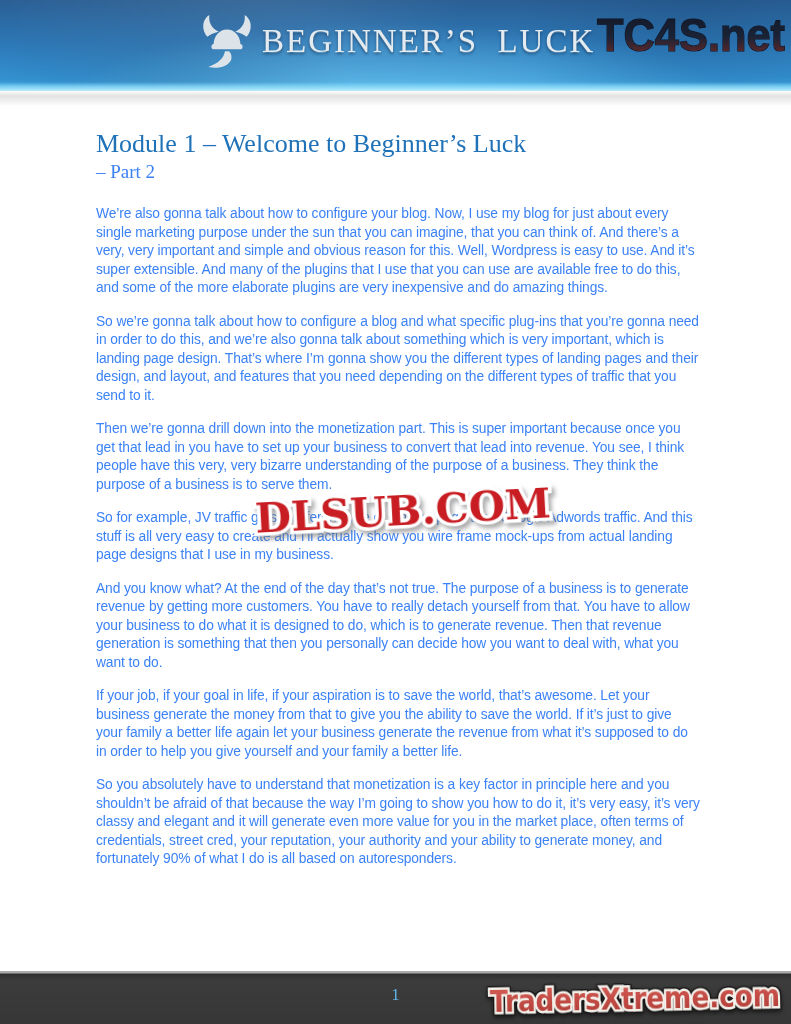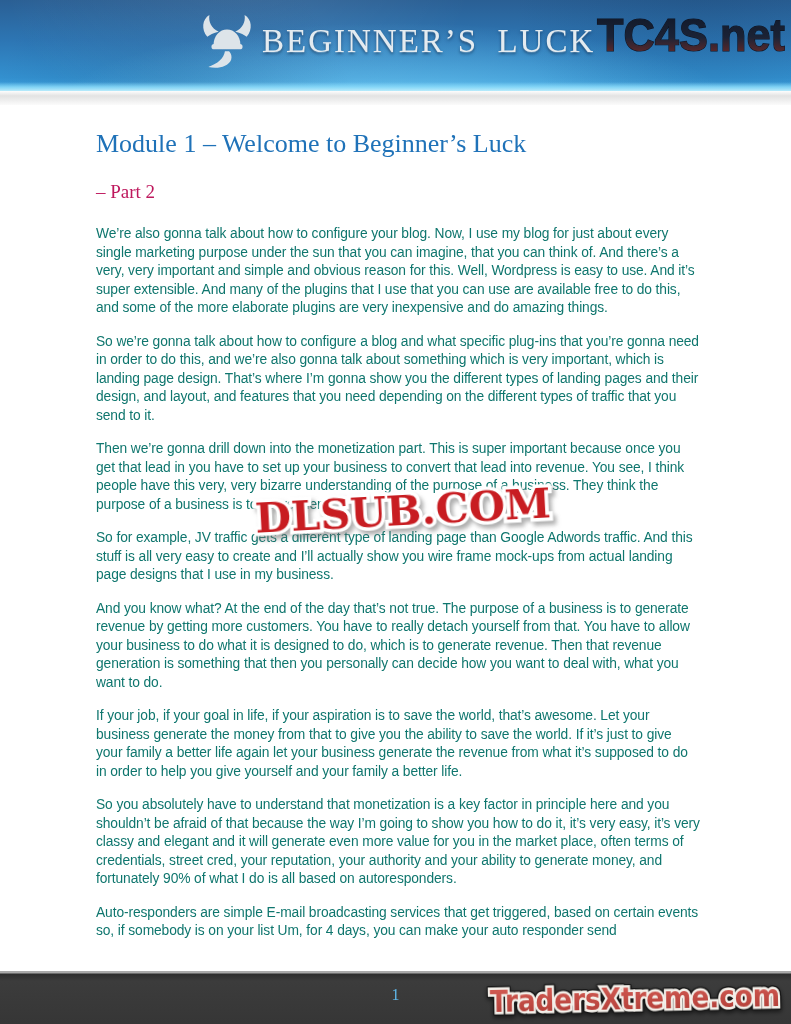--- a/index.html
+++ b/index.html
@@ -29,23 +29,23 @@
 
   
   .divider { position:absolute; top:91px; left:0; width:791px; height:14px;
     background:linear-gradient(180deg, #fdfdfd 0%, #e3e3e3 35%, #ececec 60%, #fbfbfb 100%); }
 
   
   .content { position:absolute; top:105px; left:4px; width:791px; box-sizing:border-box;
     padding:0 94px 0 92px; }
   .title { margin:23px 0 0 0; font-family:"Liberation Serif", serif; font-weight:normal;
     font-size:26px; line-height:32px; color:#1f72b8; }
-  .subtitle { margin:20px 0 21px 0; font-family:"Liberation Serif", serif; font-weight:normal;
-    font-size:19px; line-height:24px; color:#be185d; }
-  .body-par { margin:0 0 15px 0; font-size:13.8px; line-height:18.5px; color:#0f766e;
+  .subtitle { margin:0 0 21px 0; font-family:"Liberation Serif", serif; font-weight:normal;
+    font-size:19px; line-height:24px; color:#3b82f6; }
+  .body-par { margin:0 0 15px 0; font-size:13.8px; line-height:18.5px; color:#3b82f6;
     letter-spacing:-0.1px; text-align:left; }
 
   
   .center-watermark { position:absolute; left:247px; top:479px; z-index:5; transform:rotate(-3deg);
     filter:drop-shadow(3px 4px 2px rgba(110,110,110,0.55)); }
   .center-watermark text { font-family:"DejaVu Serif", serif; font-weight:bold; font-size:41px;
     fill:#c81d22; stroke:#ffffff; stroke-width:7px; paint-order:stroke; }
 
   
   .footer { position:absolute; bottom:0; left:0; width:791px; height:53px;
@@ -100,21 +100,20 @@
     <h1 class="title">Module 1 – Welcome to Beginner’s Luck</h1>
     <h2 class="subtitle">– Part 2</h2>
 
     <p class="body-par">We’re also gonna talk about how to configure your blog. Now, I use my blog for just about every single marketing purpose under the sun that you can imagine, that you can think of. And there’s a very, very important and simple and obvious reason for this. Well, Wordpress is easy to use. And it’s super extensible. And many of the plugins that I use that you can use are available free to do this, and some of the more elaborate plugins are very inexpensive and do amazing things.</p>
     <p class="body-par">So we’re gonna talk about how to configure a blog and what specific plug-ins that you’re gonna need in order to do this, and we’re also gonna talk about something which is very important, which is landing page design. That’s where I’m gonna show you the different types of landing pages and their design, and layout, and features that you need depending on the different types of traffic that you send to it.</p>
     <p class="body-par">Then we’re gonna drill down into the monetization part. This is super important because once you get that lead in you have to set up your business to convert that lead into revenue. You see, I think people have this very, very bizarre understanding of the purpose of a business. They think the purpose of a business is to serve them.</p>
     <p class="body-par">So for example, JV traffic gets a different type of landing page than Google Adwords traffic. And this stuff is all very easy to create and I’ll actually show you wire frame mock-ups from actual landing page designs that I use in my business.</p>
     <p class="body-par">And you know what? At the end of the day that’s not true. The purpose of a business is to generate revenue by getting more customers. You have to really detach yourself from that. You have to allow your business to do what it is designed to do, which is to generate revenue. Then that revenue generation is something that then you personally can decide how you want to deal with, what you want to do.</p>
     <p class="body-par">If your job, if your goal in life, if your aspiration is to save the world, that’s awesome. Let your business generate the money from that to give you the ability to save the world. If it’s just to give your family a better life again let your business generate the revenue from what it’s supposed to do in order to help you give yourself and your family a better life.</p>
     <p class="body-par">So you absolutely have to understand that monetization is a key factor in principle here and you shouldn’t be afraid of that because the way I’m going to show you how to do it, it’s very easy, it’s very classy and elegant and it will generate even more value for you in the market place, often terms of credentials, street cred, your reputation, your authority and your ability to generate money, and fortunately 90% of what I do is all based on autoresponders.</p>
-    <p class="body-par">Auto-responders are simple E-mail broadcasting services that get triggered, based on certain events so, if somebody is on your list Um, for 4 days, you can make your auto responder send</p>
   </main>
 
   <div class="center-watermark">
     <svg width="312" height="64" viewBox="0 0 312 64" aria-hidden="true">
       <text x="156" y="46" text-anchor="middle" textLength="296" lengthAdjust="spacingAndGlyphs">DLSUB.COM</text>
     </svg>
   </div>
 
   <footer class="footer">
     <div class="page-number">1</div>

